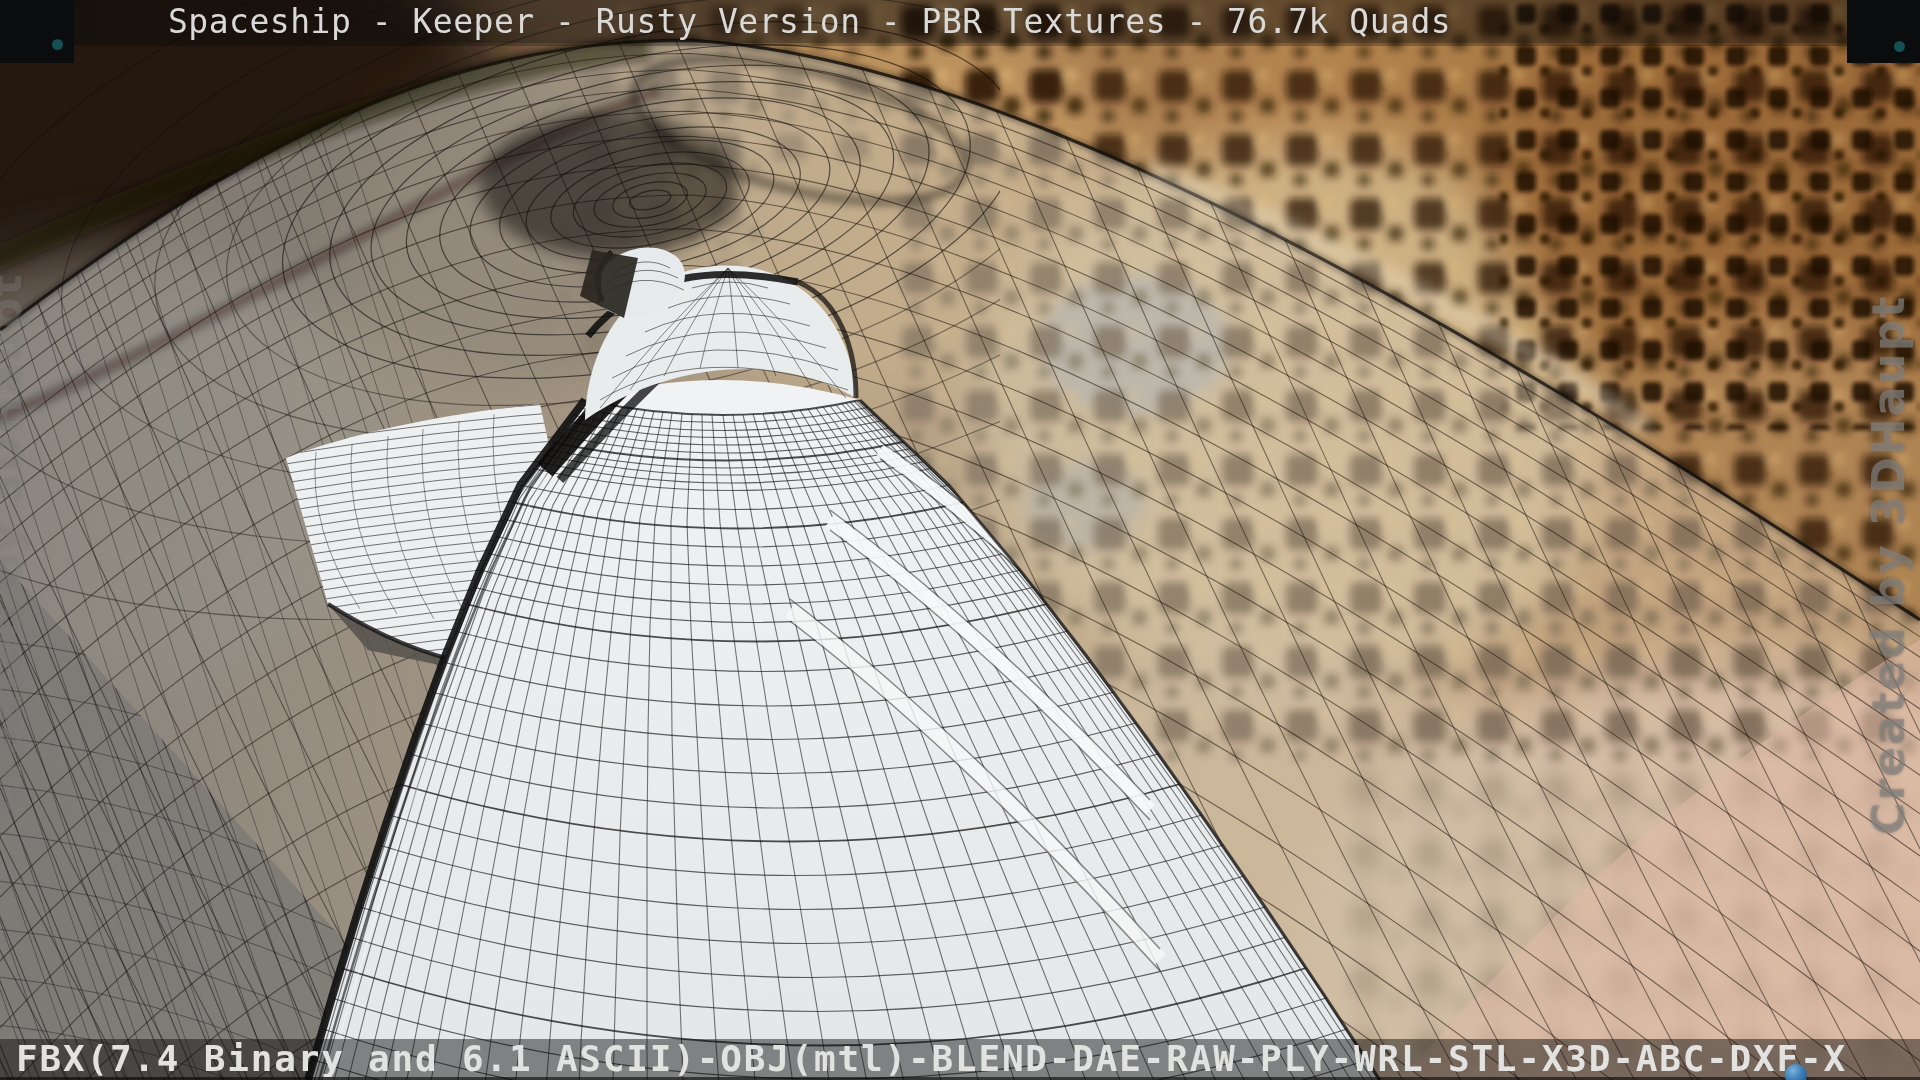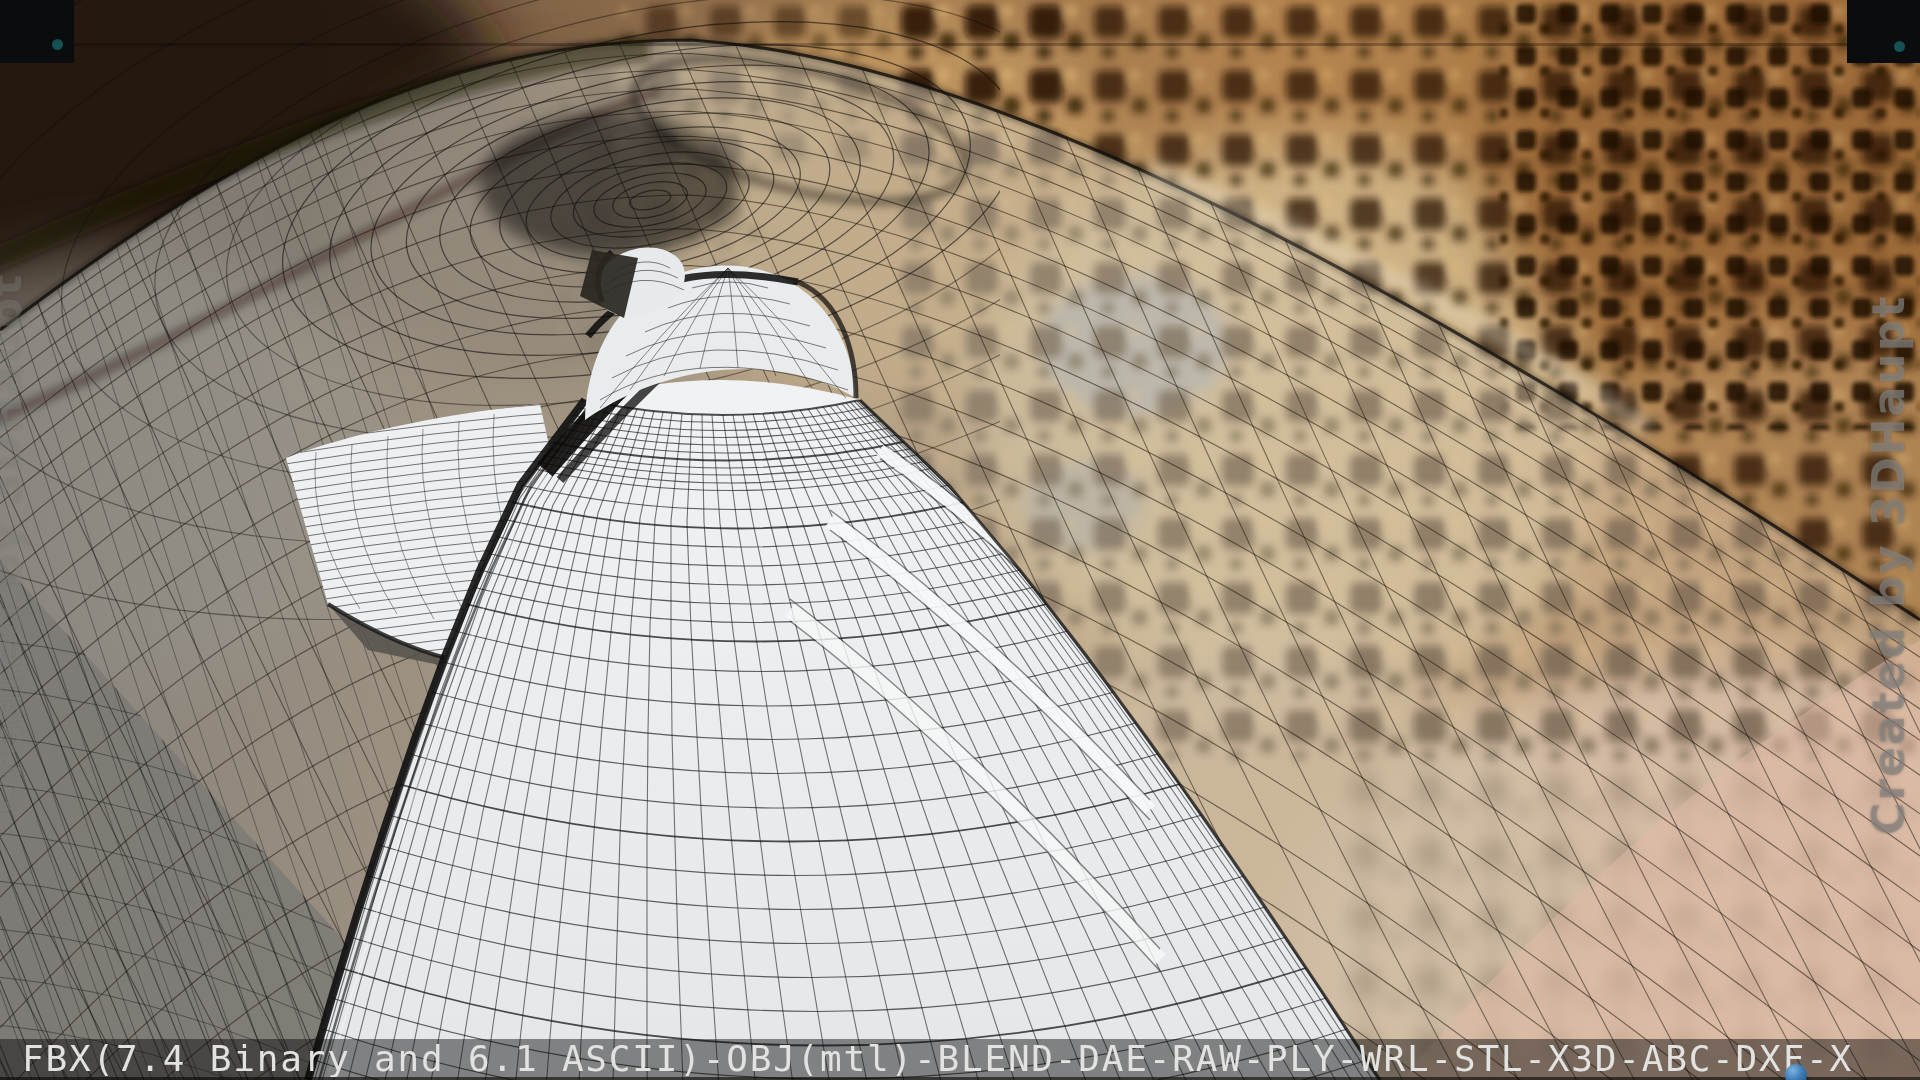--- a/index.html
+++ b/index.html
@@ -6,21 +6,21 @@
   .stage{position:relative;width:1920px;height:1080px;overflow:hidden;
          font-family:"DejaVu Sans",sans-serif;background:#8a6a4a;}
   .stage svg{position:absolute;inset:0;display:block;}
   .bar{position:absolute;left:0;width:1920px;background:rgba(8,8,8,0.46);
        color:#d9d9d7;font-family:"DejaVu Sans Mono",monospace;white-space:pre;z-index:30;}
   .title-bar{top:0;height:43px;line-height:44px;font-size:33px;letter-spacing:0.5px;}
   .title-bar span{position:absolute;left:168px;top:0;}
   .title-edge{position:absolute;top:43px;left:0;width:1920px;height:3px;
        background:rgba(0,0,0,0.25);z-index:30;}
   .format-bar{top:1039px;height:38px;line-height:39px;font-size:36px;letter-spacing:1.8px;color:#e2e2e0;}
-  .format-bar span{position:absolute;left:22px;top:0;}
+  .format-bar span{position:absolute;left:16px;top:0;font-weight:bold;}
   .bottom-strip{position:absolute;top:1077px;left:0;width:1920px;height:3px;
        background:rgba(5,5,3,0.78);z-index:30;}
   .corner{position:absolute;width:74px;height:63px;background:#0a0c0e;z-index:40;}
   .corner.tl{left:0;top:0;}
   .corner.tr{left:1847px;top:0;width:73px;}
   .teal-dot{position:absolute;width:11px;height:11px;border-radius:50%;background:#155054;z-index:41;}
   .teal-dot.tl{left:52px;top:39px;}
   .teal-dot.tr{left:1894px;top:41px;}
   .blue-dot{position:absolute;left:1785px;top:1064px;width:22px;height:22px;border-radius:50%;
        background:radial-gradient(circle at 35% 30%, #7db3e0 0%, #3d7db5 45%, #1d4c77 100%);z-index:45;}
@@ -443,20 +443,23 @@
       <path d="M 600 296 Q 640 268 684 290" fill="none" stroke="rgba(45,45,45,0.6)" stroke-width="1"></path>
       <path d="M 606 284 Q 642 260 678 278" fill="none" stroke="rgba(45,45,45,0.6)" stroke-width="1"></path>
       <path d="M 614 272 Q 644 254 670 268" fill="none" stroke="rgba(45,45,45,0.6)" stroke-width="1"></path>
       <path d="M 602 302 Q 590 272 612 252" fill="none" stroke="rgba(15,15,15,0.8)" stroke-width="6"></path>
       <path d="M 592 250 L 638 258 L 624 318 L 580 296 Z" fill="#29261f" opacity="0.92"></path>
     </svg>
 
   <div class="watermark left">Created by 3DHaupt</div>
   <div class="watermark right">Created by 3DHaupt</div>
 
+  <div class="bar title-bar">
+    <span>Spaceship - Keeper - Rusty Version - PBR Textures - 76.7k Quads</span>
+  </div>
   <div class="title-edge"></div>
 
   <div class="bar format-bar">
     <span>FBX(7.4 Binary and 6.1 ASCII)-OBJ(mtl)-BLEND-DAE-RAW-PLY-WRL-STL-X3D-ABC-DXF-X</span>
   </div>
   <div class="bottom-strip"></div>
 
   <div class="corner tl"></div>
   <div class="corner tr"></div>
   <div class="teal-dot tl"></div>

